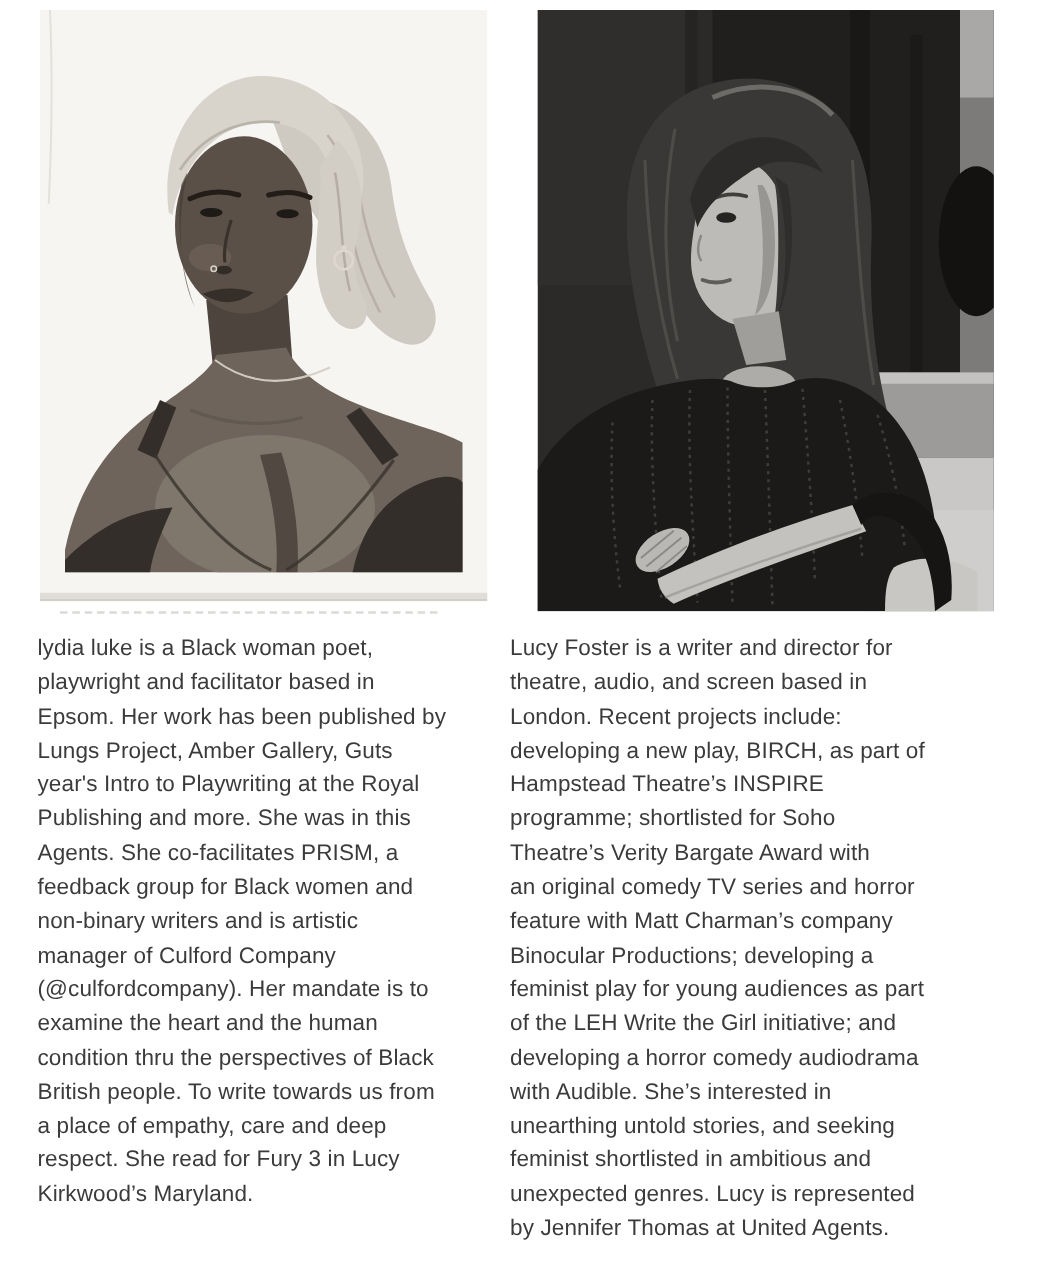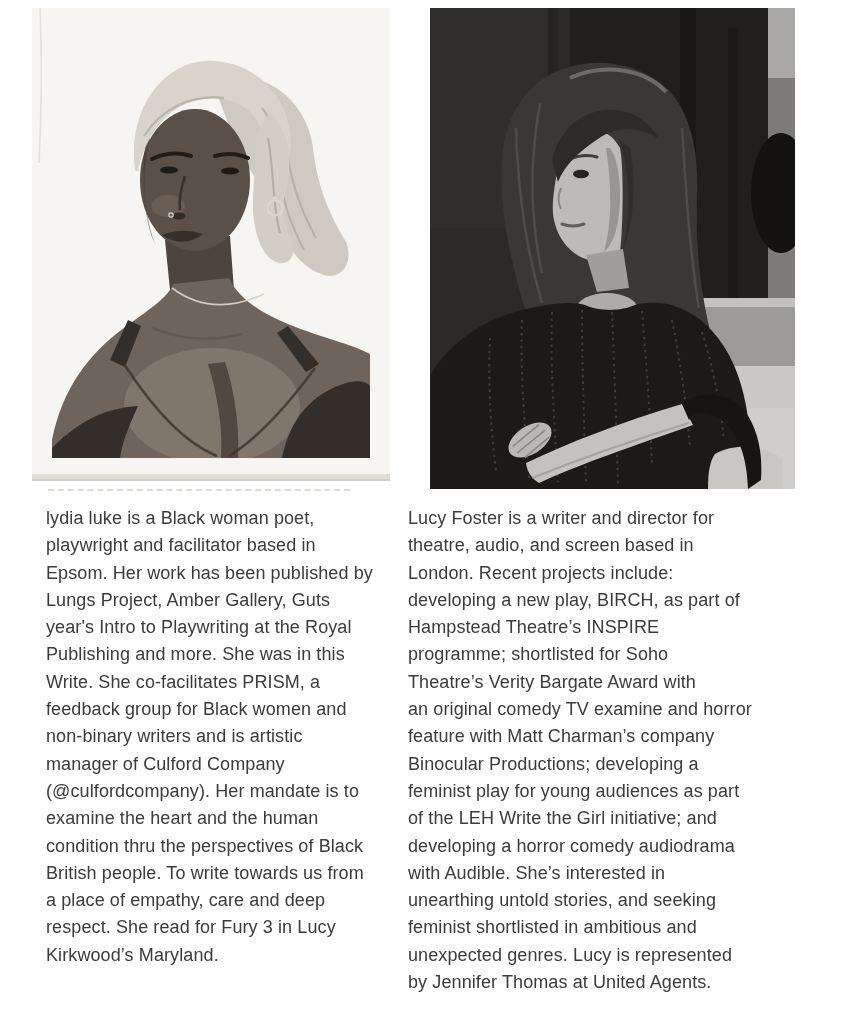--- a/index.html
+++ b/index.html
@@ -14,21 +14,21 @@
   figure svg { display:block; width:100%; height:100%; }
   .photo-left  { left:32px;  top:8px; width:358px; height:473px; }
   .photo-right { left:430px; top:8px; width:365px; height:481px; }
   .bio {
     position:absolute;
     font-size:18px;
     line-height:27.3px;
     color:#3b3b3b;
     letter-spacing:0.1px;
   }
-  .bio-left  { left:30px;  top:505px; width:392px;margin-left:16px; }
+  .bio-left  { left:30px;  top:505px; width:392px; }
   .bio-right { left:408px; top:505px; width:388px; }
   .bio-line { white-space:nowrap; }
   .scan-artifact {
     position:absolute;
     left:48px; top:489px; width:302px; height:0;
     border-top:2px dashed #d7d4cf;
     opacity:.85;
   }
 </style>
 </head>
@@ -143,41 +143,41 @@
 
   <div class="scan-artifact"></div>
 
   <div class="bio bio-left">
       <div class="bio-line">lydia luke is a Black woman poet,</div>
       <div class="bio-line">playwright and facilitator based in</div>
       <div class="bio-line">Epsom. Her work has been published by</div>
       <div class="bio-line">Lungs Project, Amber Gallery, Guts</div>
       <div class="bio-line">year's Intro to Playwriting at the Royal</div>
       <div class="bio-line">Publishing and more. She was in this</div>
-      <div class="bio-line">Write. She co-facilitates PRISM, a</div>
+      <div class="bio-line">Agents. She co-facilitates PRISM, a</div>
       <div class="bio-line">feedback group for Black women and</div>
       <div class="bio-line">non-binary writers and is artistic</div>
       <div class="bio-line">manager of Culford Company</div>
       <div class="bio-line">(@culfordcompany). Her mandate is to</div>
       <div class="bio-line">examine the heart and the human</div>
       <div class="bio-line">condition thru the perspectives of Black</div>
       <div class="bio-line">British people. To write towards us from</div>
       <div class="bio-line">a place of empathy, care and deep</div>
       <div class="bio-line">respect. She read for Fury 3 in Lucy</div>
       <div class="bio-line">Kirkwood’s Maryland.</div>
     </div>
   <div class="bio bio-right">
       <div class="bio-line">Lucy Foster is a writer and director for</div>
       <div class="bio-line">theatre, audio, and screen based in</div>
       <div class="bio-line">London. Recent projects include:</div>
       <div class="bio-line">developing a new play, BIRCH, as part of</div>
       <div class="bio-line">Hampstead Theatre’s INSPIRE</div>
       <div class="bio-line">programme; shortlisted for Soho</div>
       <div class="bio-line">Theatre’s Verity Bargate Award with</div>
-      <div class="bio-line">an original comedy TV examine and horror</div>
+      <div class="bio-line">an original comedy TV series and horror</div>
       <div class="bio-line">feature with Matt Charman’s company</div>
       <div class="bio-line">Binocular Productions; developing a</div>
       <div class="bio-line">feminist play for young audiences as part</div>
       <div class="bio-line">of the LEH Write the Girl initiative; and</div>
       <div class="bio-line">developing a horror comedy audiodrama</div>
       <div class="bio-line">with Audible. She’s interested in</div>
       <div class="bio-line">unearthing untold stories, and seeking</div>
       <div class="bio-line">feminist shortlisted in ambitious and</div>
       <div class="bio-line">unexpected genres. Lucy is represented</div>
       <div class="bio-line">by Jennifer Thomas at United Agents.</div>

